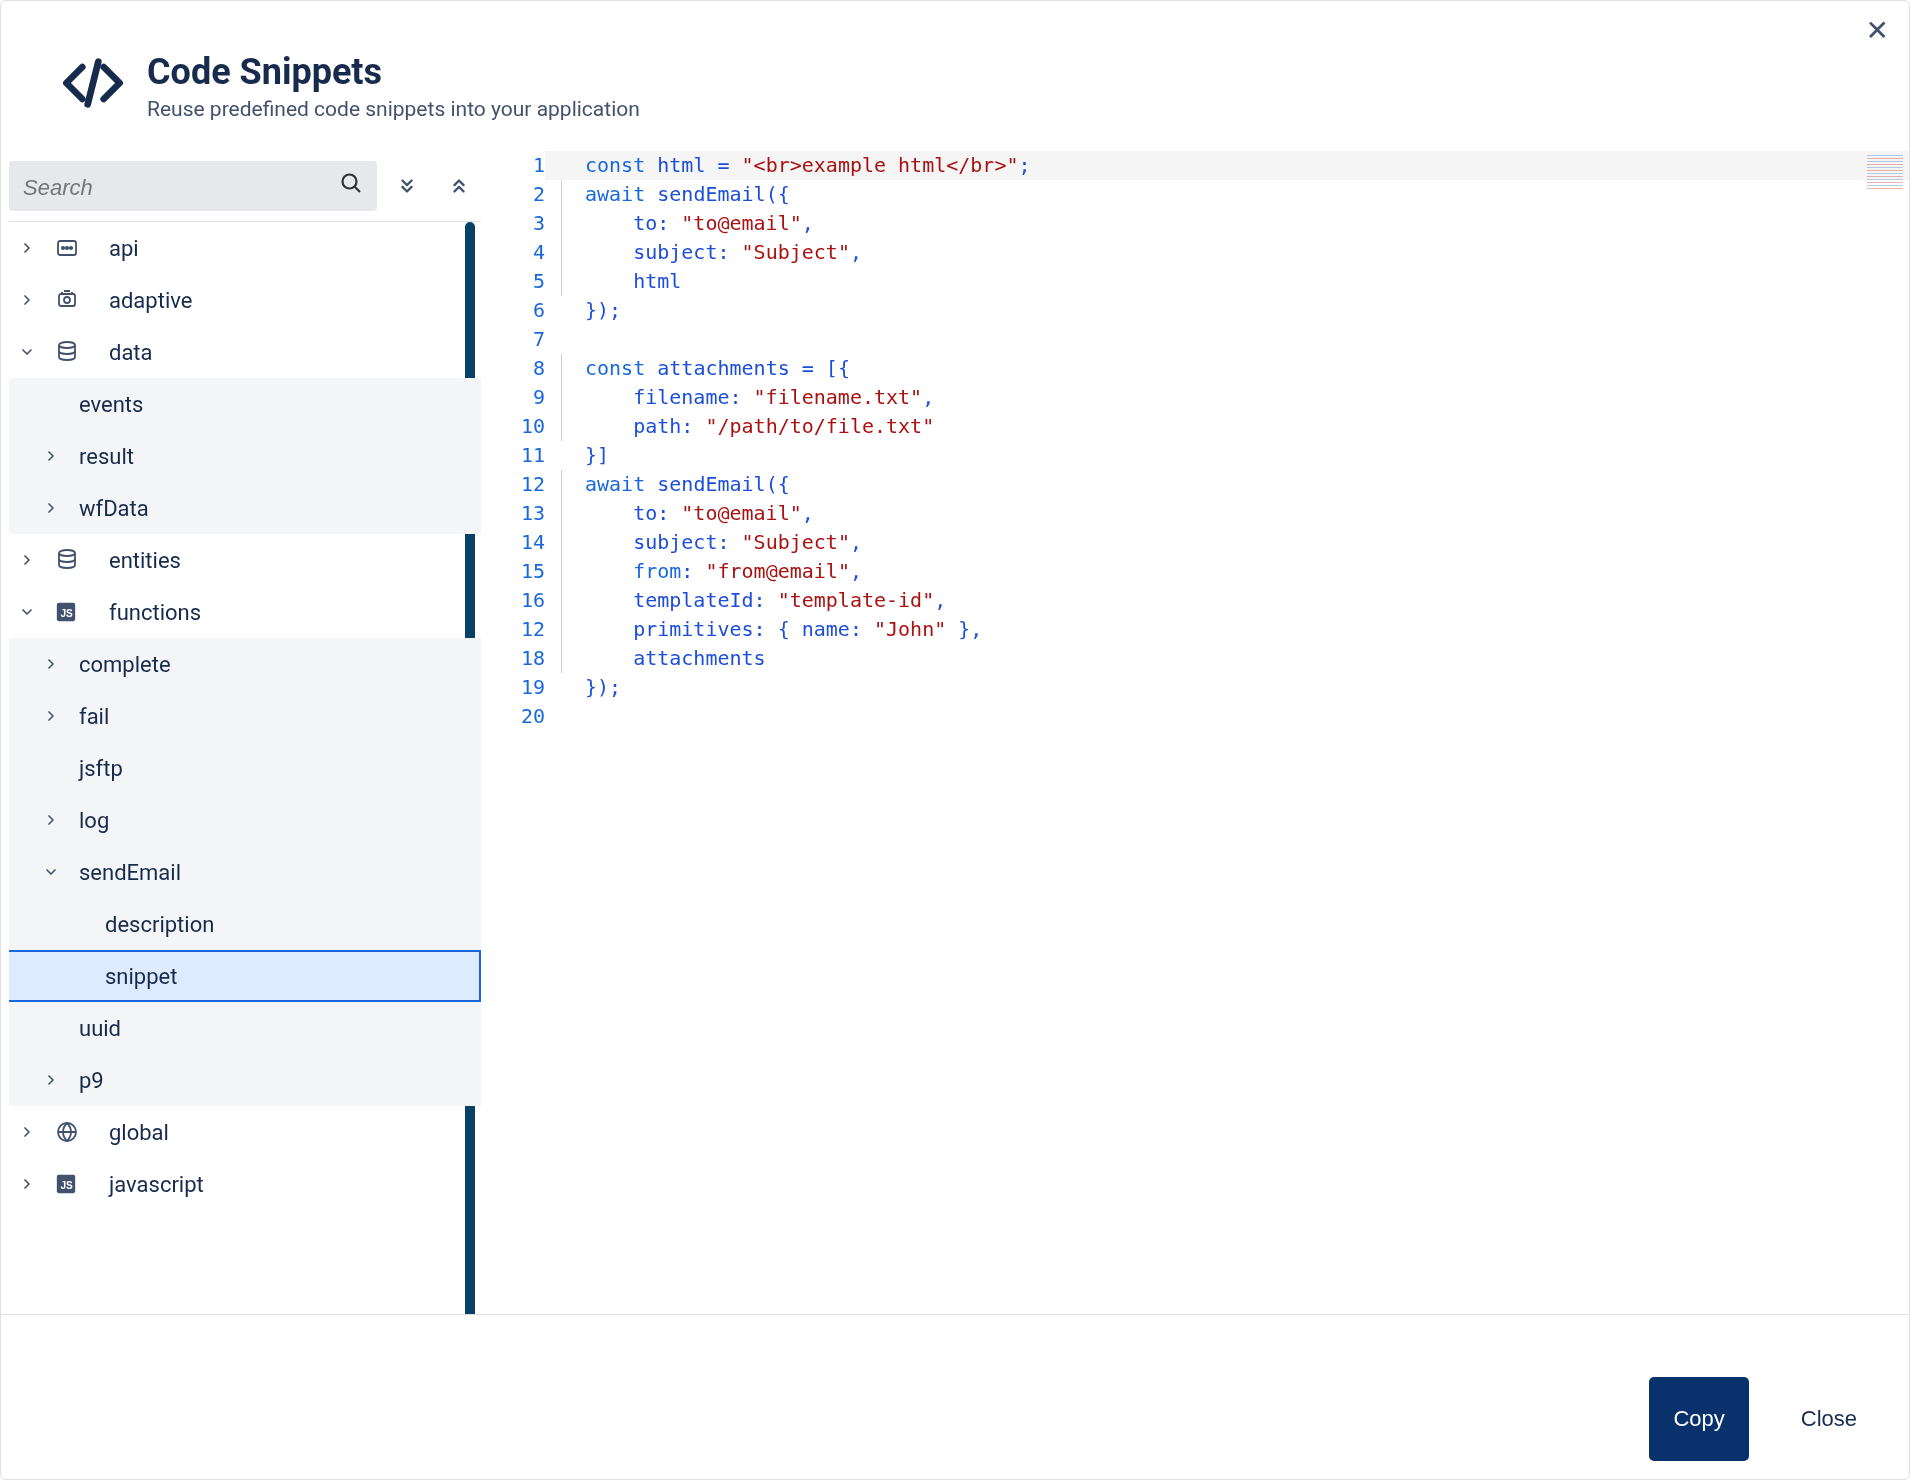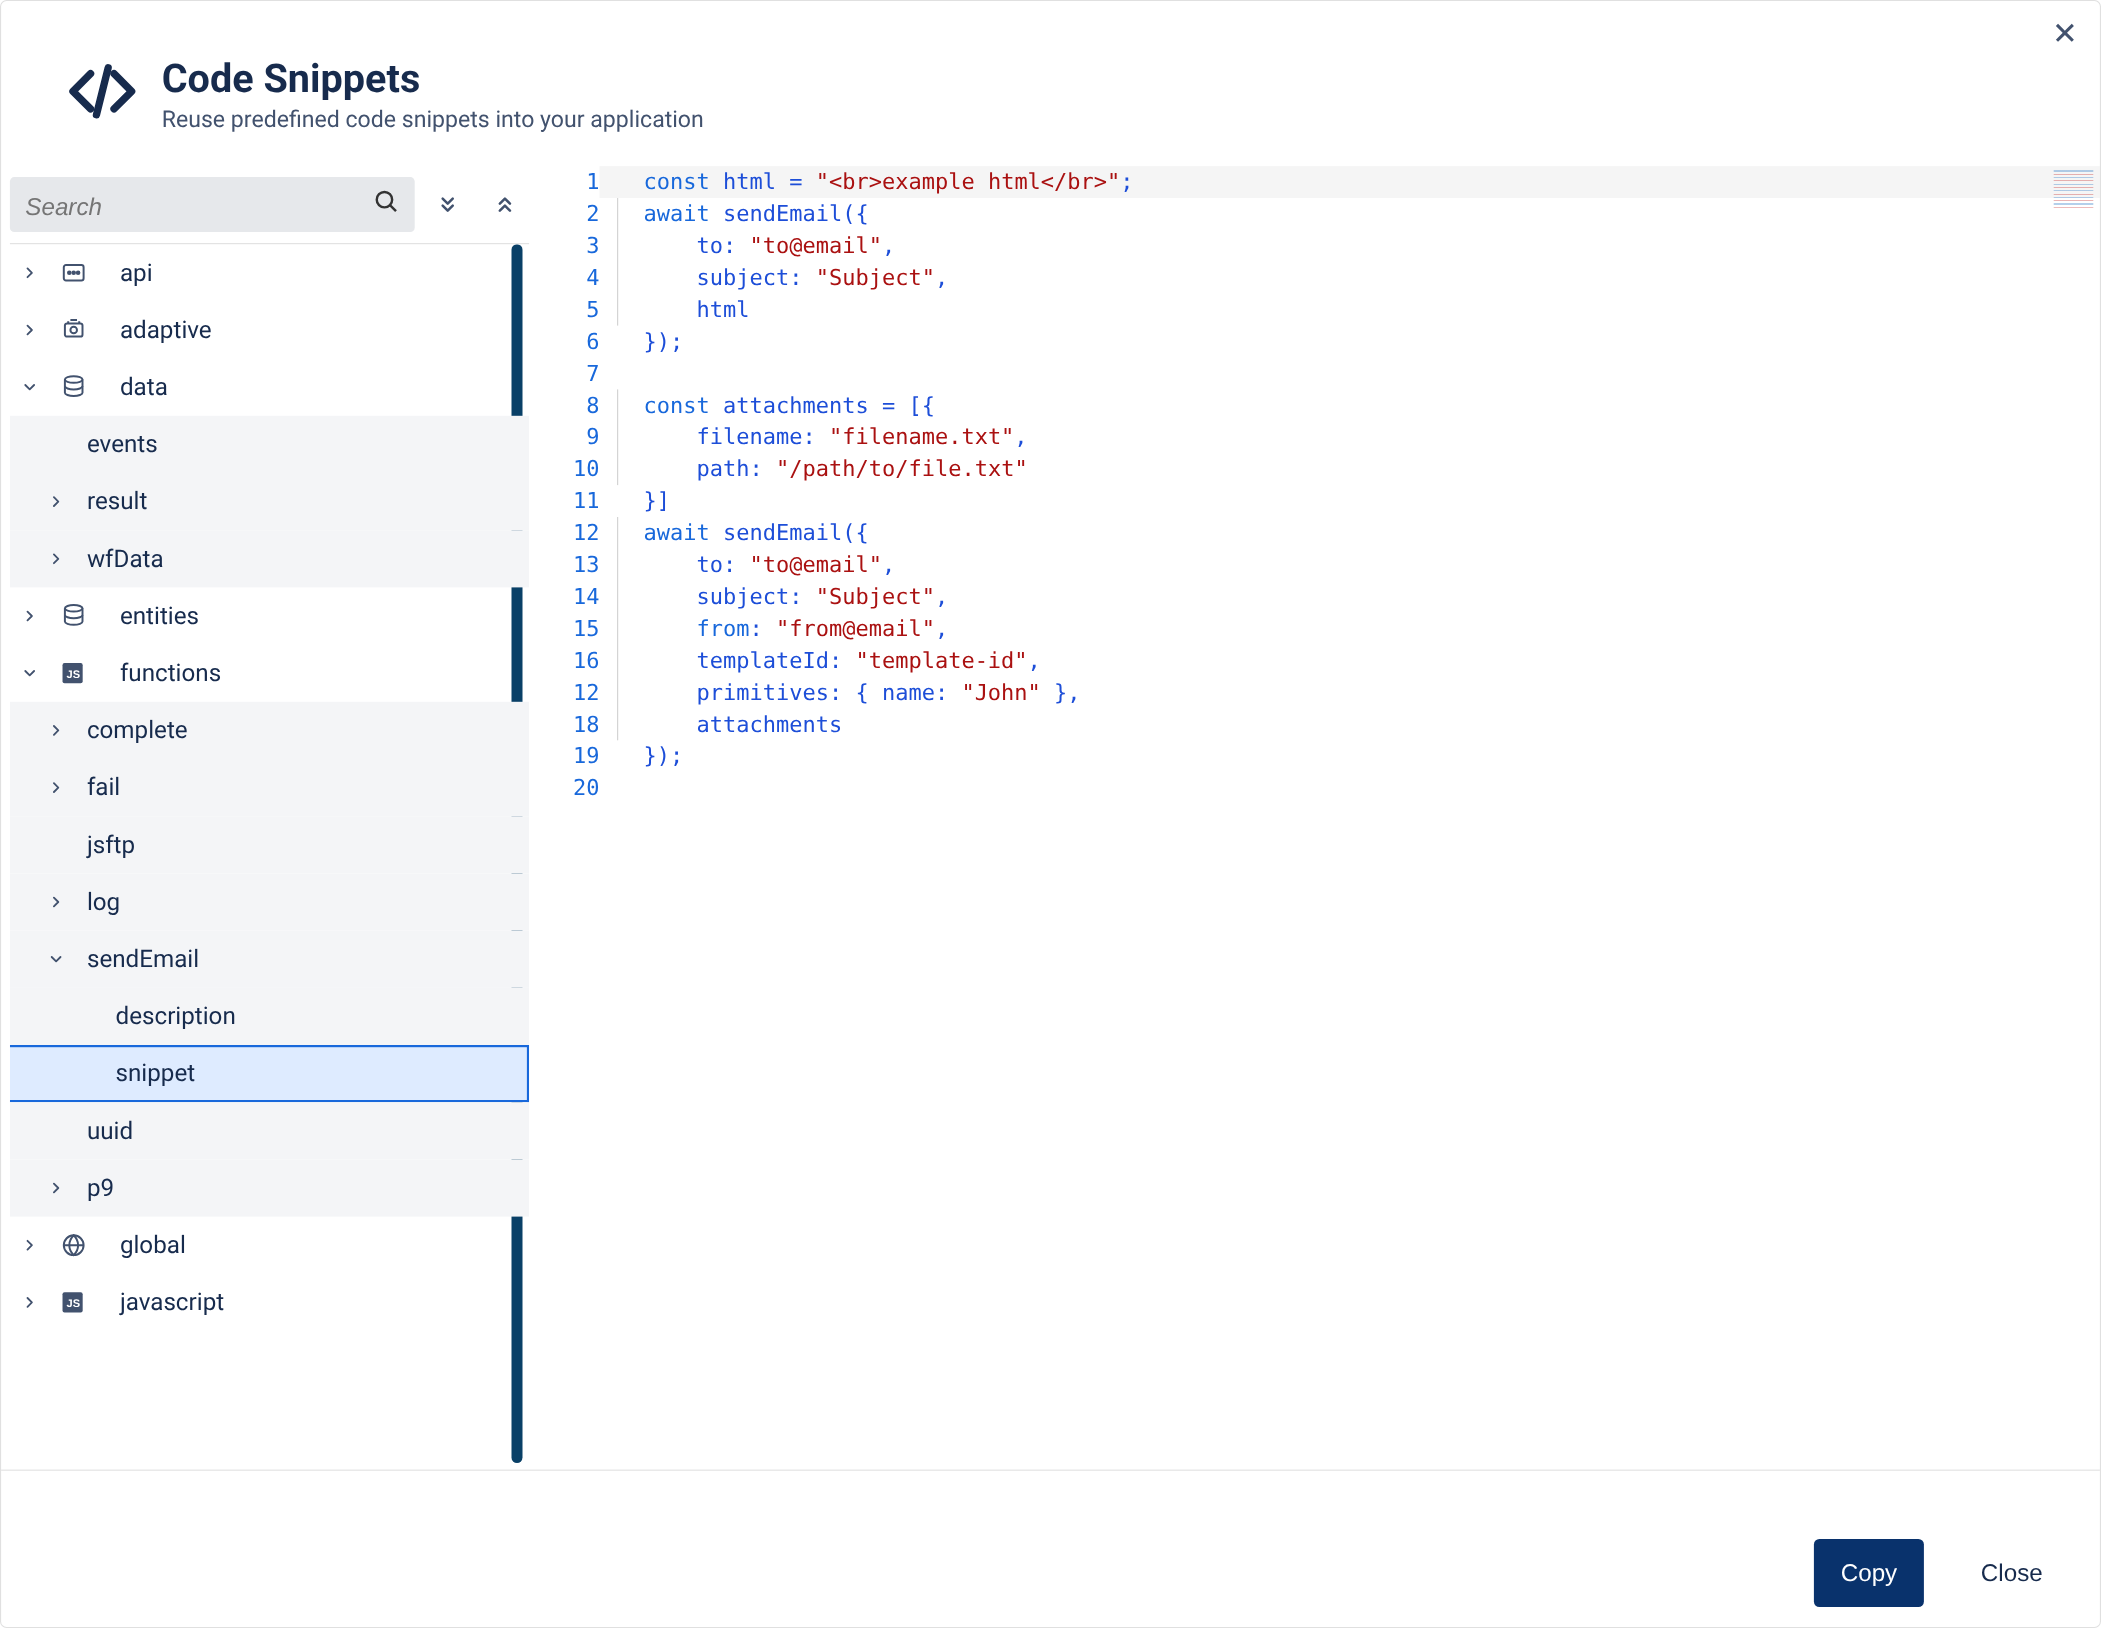--- a/index.html
+++ b/index.html
@@ -206,21 +206,21 @@
 .footer {
   border-top: 1px solid #e0e0e0;
   display: flex;
   justify-content: flex-end;
   align-items: center;
   padding: 18px 28px;
   gap: 28px;
 }
 .btn {
   font-size: 22px;
-  padding: 18px 24px;
+  padding: 29px 24px;
   border-radius: 5px;
   cursor: pointer;
   border: none;
   background: transparent;
   color: #172B4D;
   font-weight: 500;
   margin-top: 44px;
 }
 .btn.primary {
   background: #09326C;

